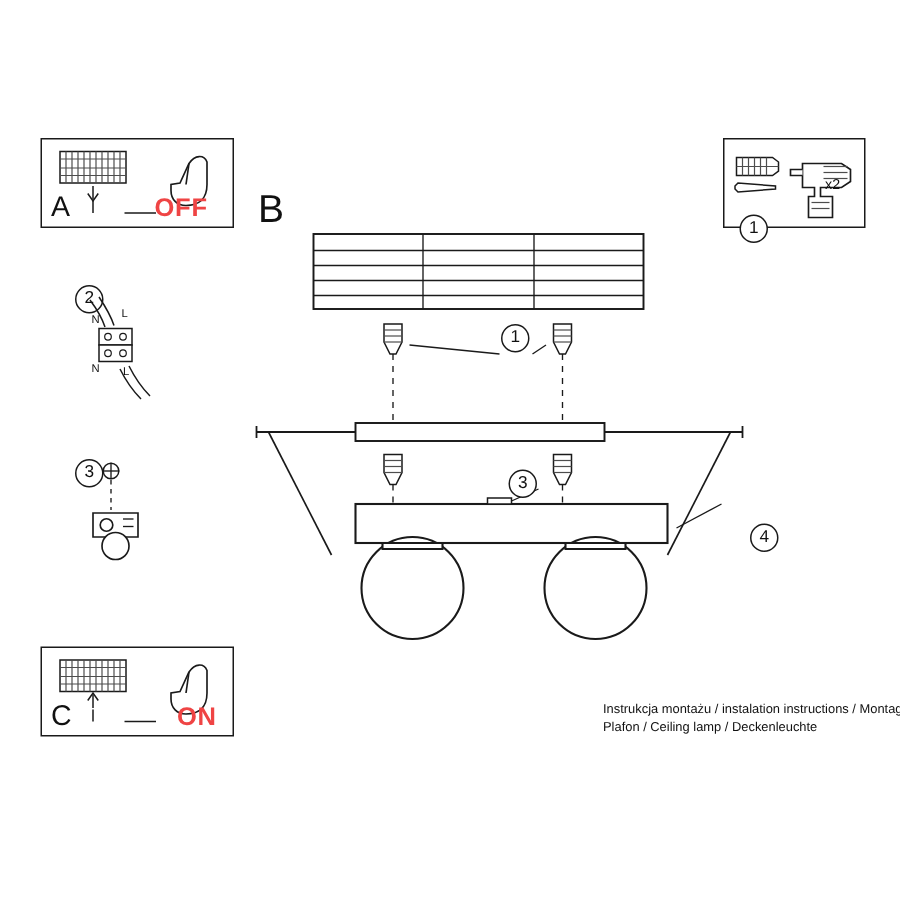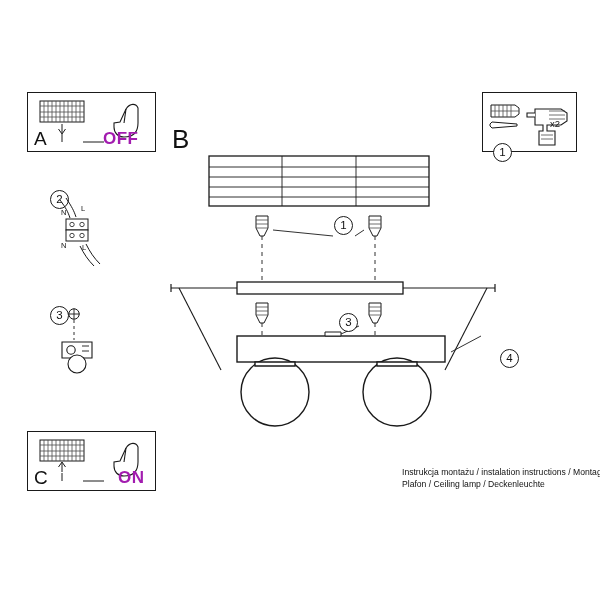--- a/index.html
+++ b/index.html
@@ -38,21 +38,21 @@
   }
   .big-letter {
     font-size: 26px;
     font-weight: 400;
     color: #111;
   }
   .state-label {
     font-size: 17px;
     font-weight: 700;
     letter-spacing: .5px;
-    color: #a21caf;
+    color: #ef4444;
   }
 
   
   .circ {
     width: 19px;
     height: 19px;
     border: 1.4px solid #1a1a1a;
     border-radius: 50%;
     box-sizing: border-box;
     display: flex;

